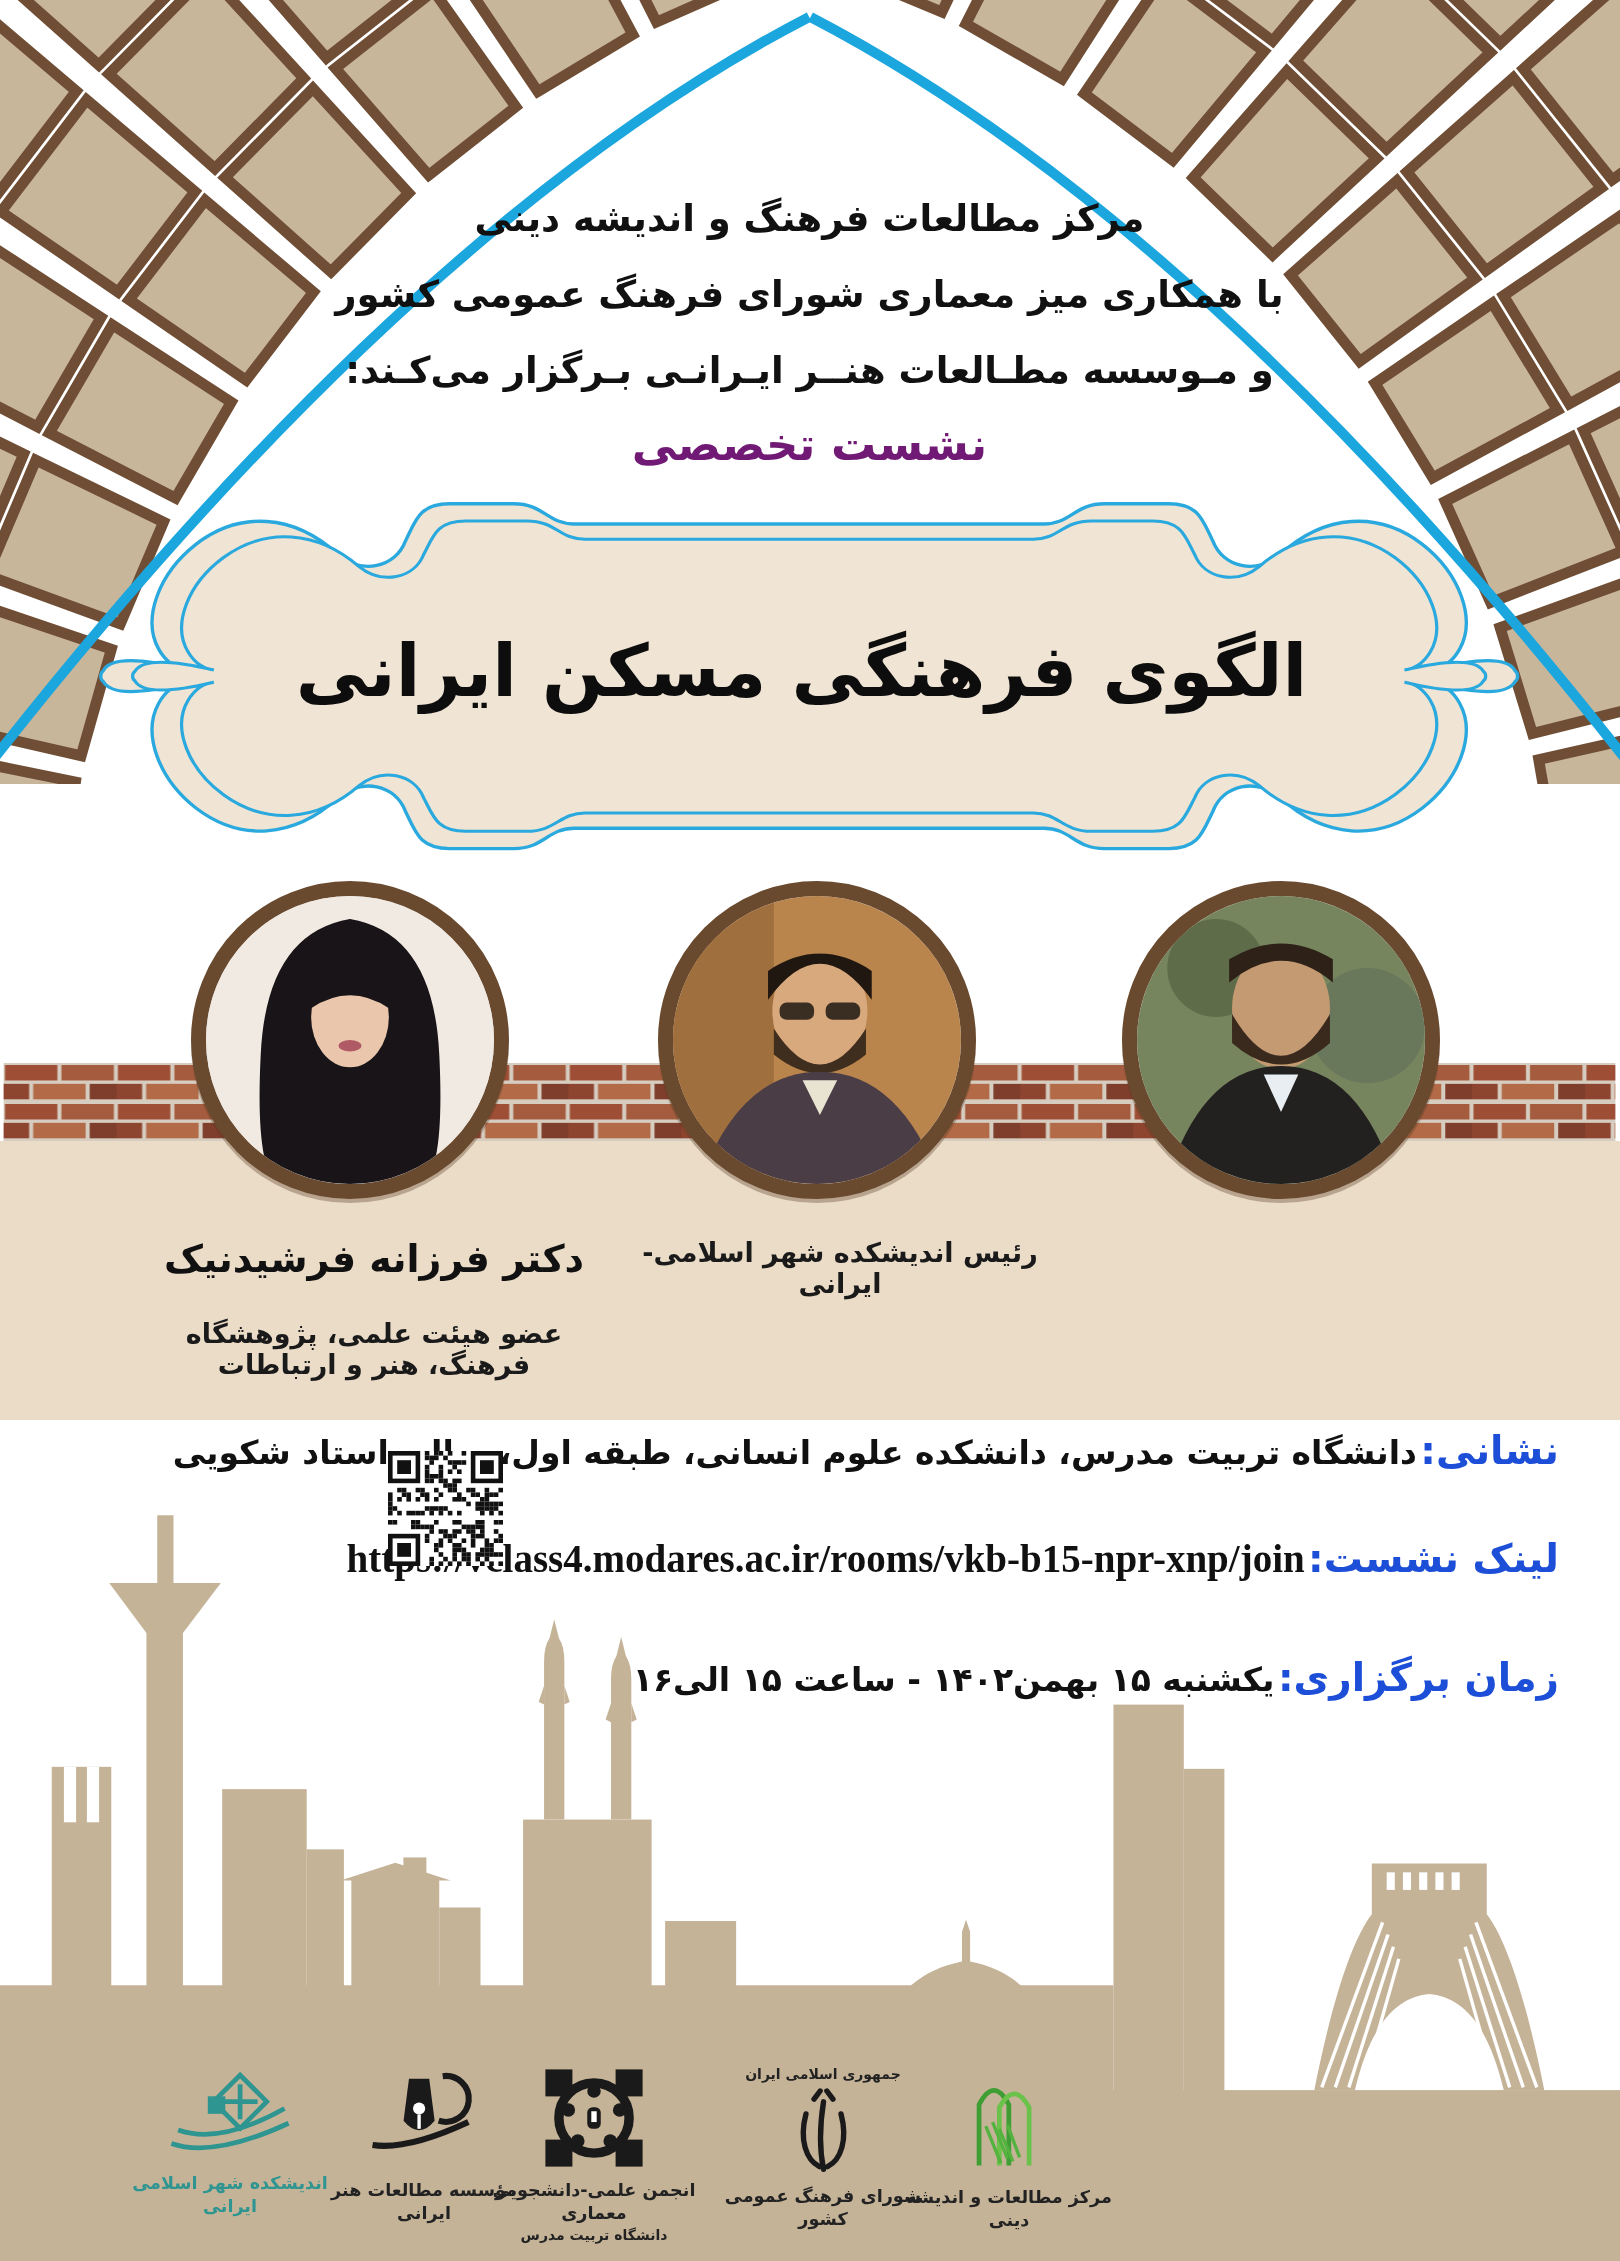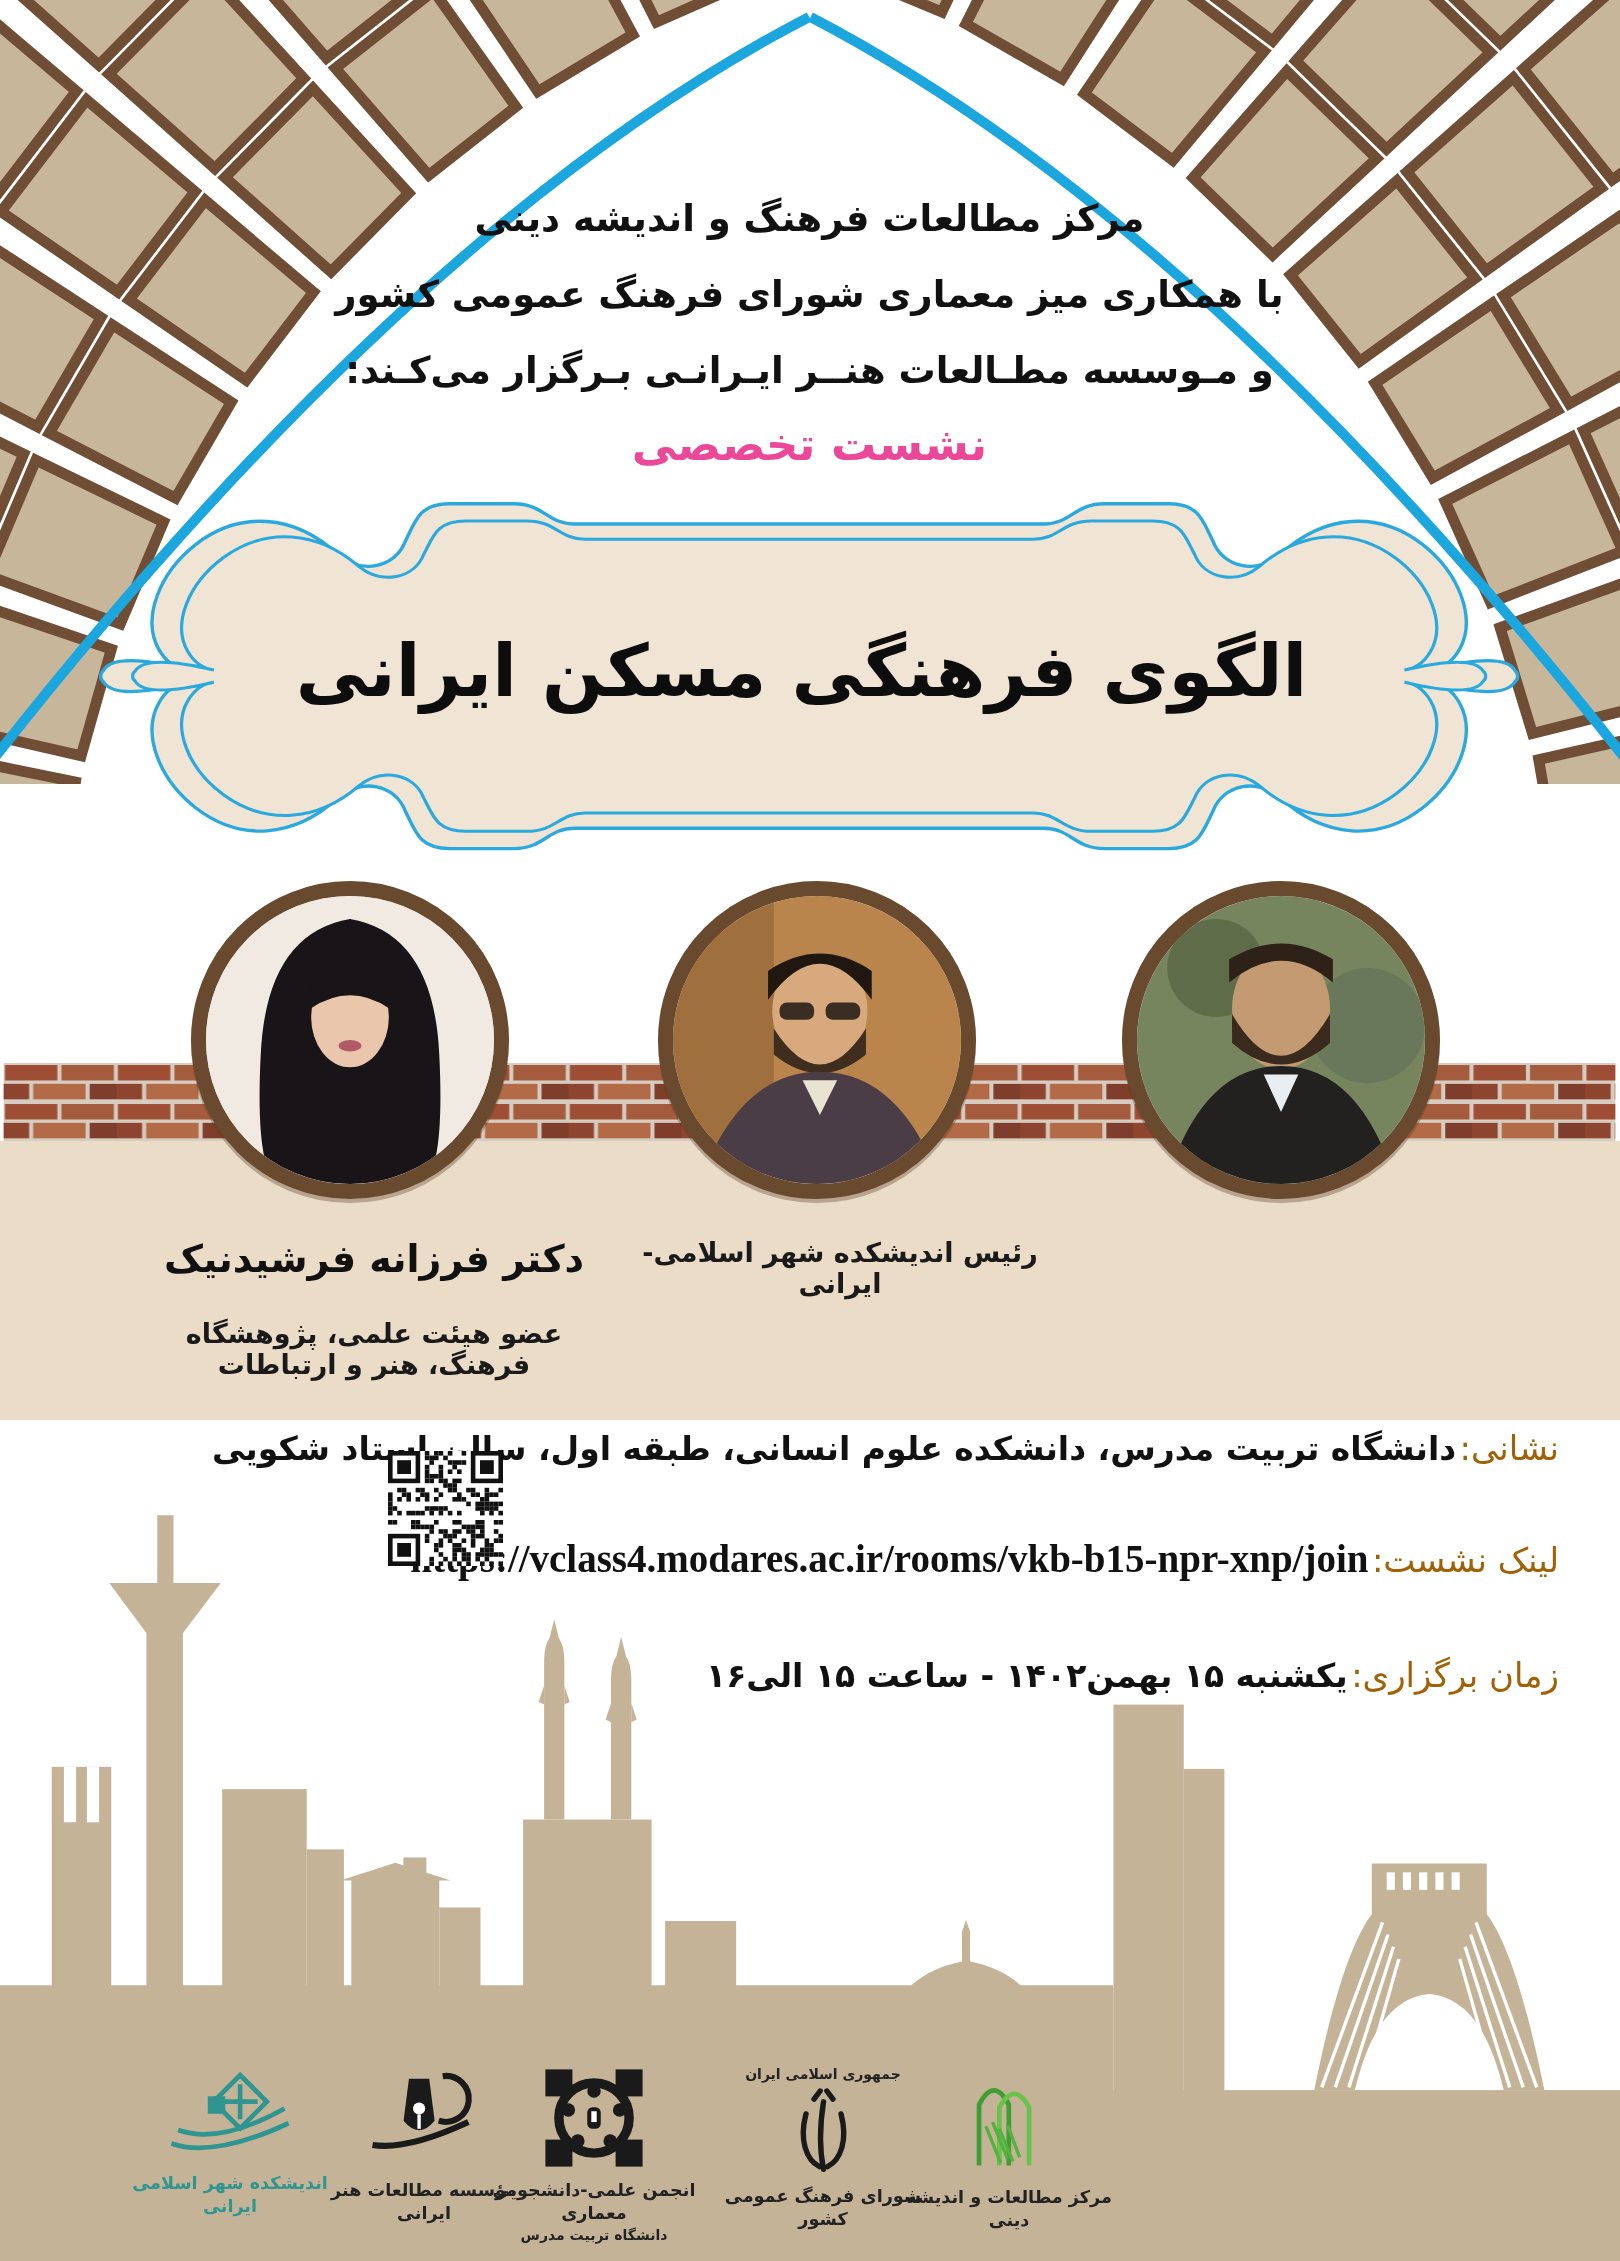--- a/index.html
+++ b/index.html
@@ -10,21 +10,21 @@
   svg{display:block;}
 
   
   #deco-top{position:absolute; top:0; left:0;}
 
   
   .org-lines{position:absolute; top:200px; left:0; width:1621px; text-align:center;}
   .org-line{font-size:37px; font-weight:bold; color:#111111; line-height:1.0; margin-bottom:39px; letter-spacing:0;}
   .session-type{
     position:absolute; top:418px; left:0; width:1621px; text-align:center;
-    font-size:45px; font-weight:bold; color:#ec4899;
+    font-size:45px; font-weight:bold; color:#701a75;
   }
 
   
   #frame-svg{position:absolute; top:0; left:0;}
   .main-title{
     position:absolute; top:629px; left:0; width:1605px; height:101px;
     text-align:center; font-size:72px; font-weight:bold; color:#0d0d0d;
   }
 
   
@@ -42,21 +42,21 @@
 
   .speaker{position:absolute; top:1237px; width:460px; text-align:center;}
   .speaker .name{font-size:38px; font-weight:bold; color:#111; margin-bottom:37px;}
   .speaker .role{font-size:27px; font-weight:bold; color:#1a1a1a;}
   .speaker.s-right{left:1076px;}
   .speaker.s-mid{left:611px;}
   .speaker.s-left{left:145px;}
 
   
   .info-row{position:absolute; right:61px; white-space:nowrap; direction:rtl;}
-  .info-label{font-size:34px; font-weight:normal; color:#a16207;}
+  .info-label{font-size:39px; font-weight:bold; color:#1d4ed8;}
   .info-value{font-size:33px; font-weight:bold; color:#111;}
   .row-address{top:1428px;}
   .row-link{top:1536px;}
   .row-time{top:1655px;}
   .url-value{font-family:"Liberation Serif", serif; font-size:39px; font-weight:bold; direction:ltr; unicode-bidi:embed; color:#111;}
   #qr-svg{position:absolute; top:1451px; left:389px;}
 
   
   #skyline-svg{position:absolute; top:1484px; left:0;}
 

